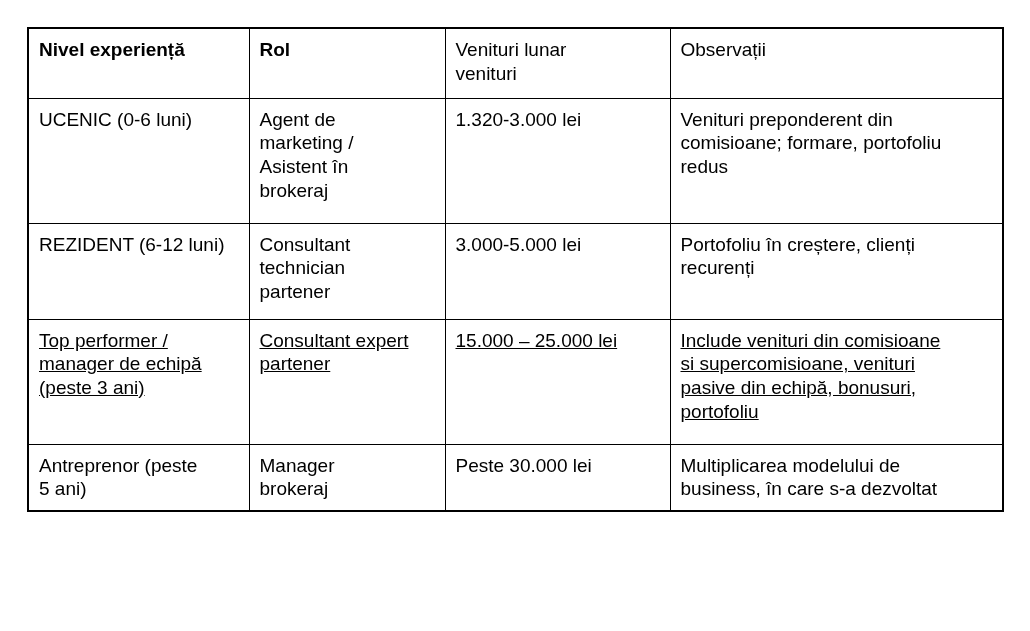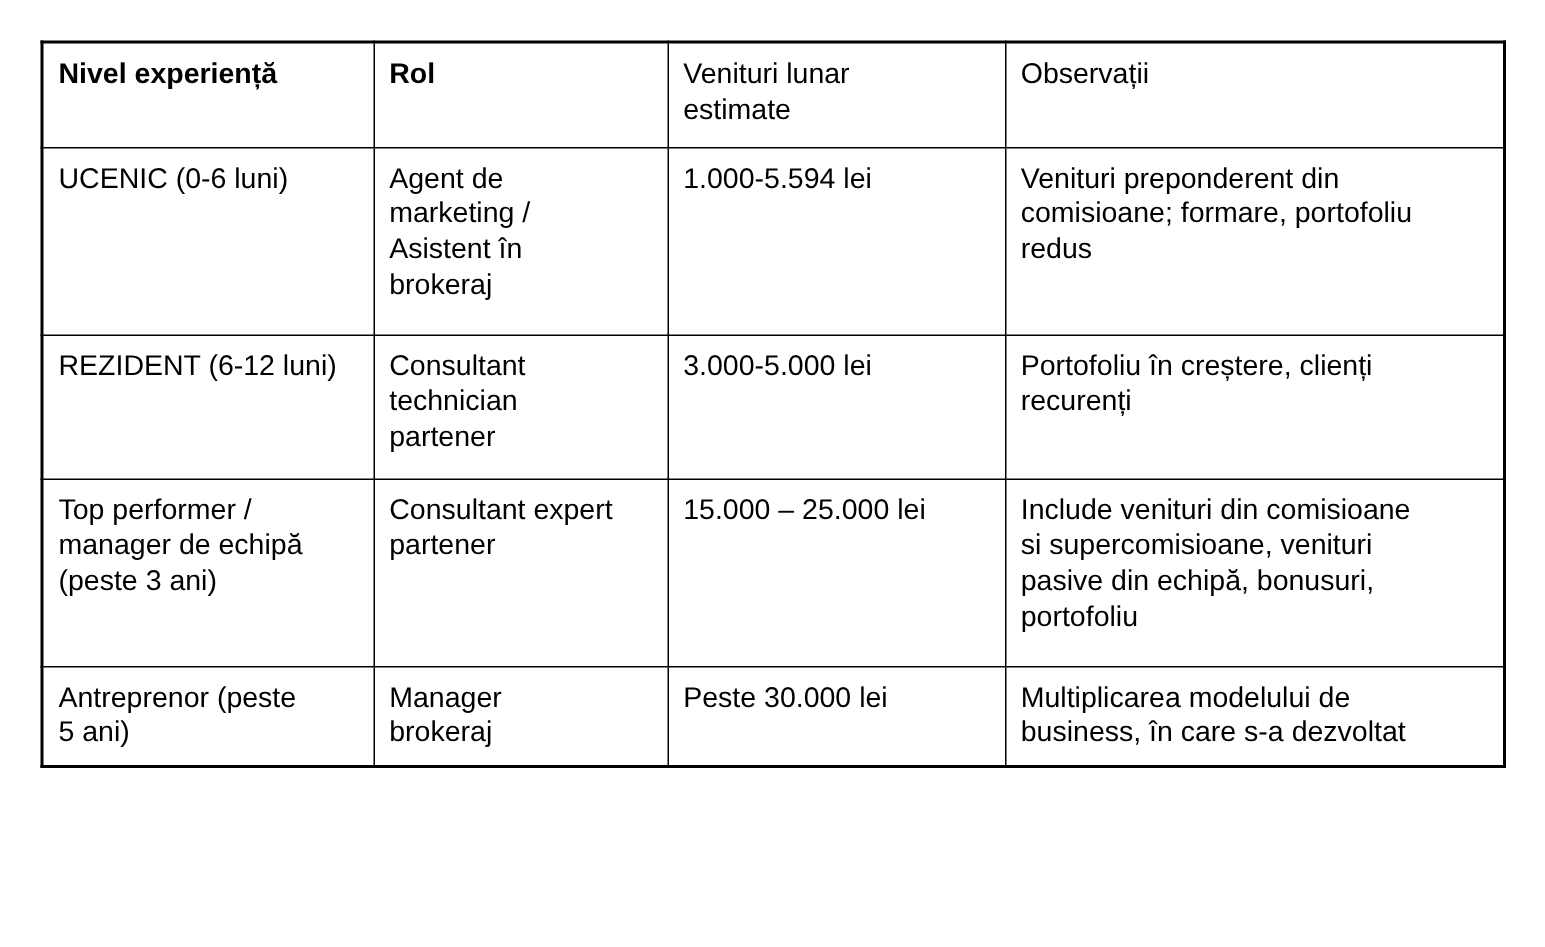--- a/index.html
+++ b/index.html
@@ -39,51 +39,51 @@
   }
   .col-level { width: 221px; }
   .col-role  { width: 196px; }
   .col-income{ width: 225px; }
   .col-notes { width: 333px; }
 
   tr.row-header { height: 70px; margin-top: 20px; }
   tr.row-1 { height: 125px; padding-left: 16px; }
   tr.row-2 { height: 96px; margin-left: 24px; }
   tr.row-3 { height: 100px; }
-  tr.row-4 { height: 125px; }
+  tr.row-4 { height: 125px; text-decoration: underline; }
   tr.row-5 { height: 58px; }
 
   td.small-text { font-size: 17px; }
 </style>
 </head>
 <body>
 
 <div class="page">
   <table class="doc-table">
     <colgroup>
       <col class="col-level">
       <col class="col-role">
       <col class="col-income">
       <col class="col-notes">
     </colgroup>
     <tbody>
       <tr class="row-header">
         <th class="bold-head">Nivel experiență</th>
         <th class="bold-head">Rol</th>
         <th>Venituri lunar
-estimate</th>
+venituri</th>
         <th>Observații</th>
       </tr>
       <tr class="row-1">
         <td>UCENIC (0-6 luni)</td>
         <td>Agent de
 marketing /
 Asistent în
 brokeraj</td>
-        <td>1.000-5.594 lei</td>
+        <td>1.320-3.000 lei</td>
         <td>Venituri preponderent din
 comisioane; formare, portofoliu
 redus</td>
       </tr>
       <tr class="row-2">
         <td class="small-text">REZIDENT (6-12 luni)</td>
         <td>Consultant
 technician
 partener</td>
         <td>3.000-5.000 lei</td>

